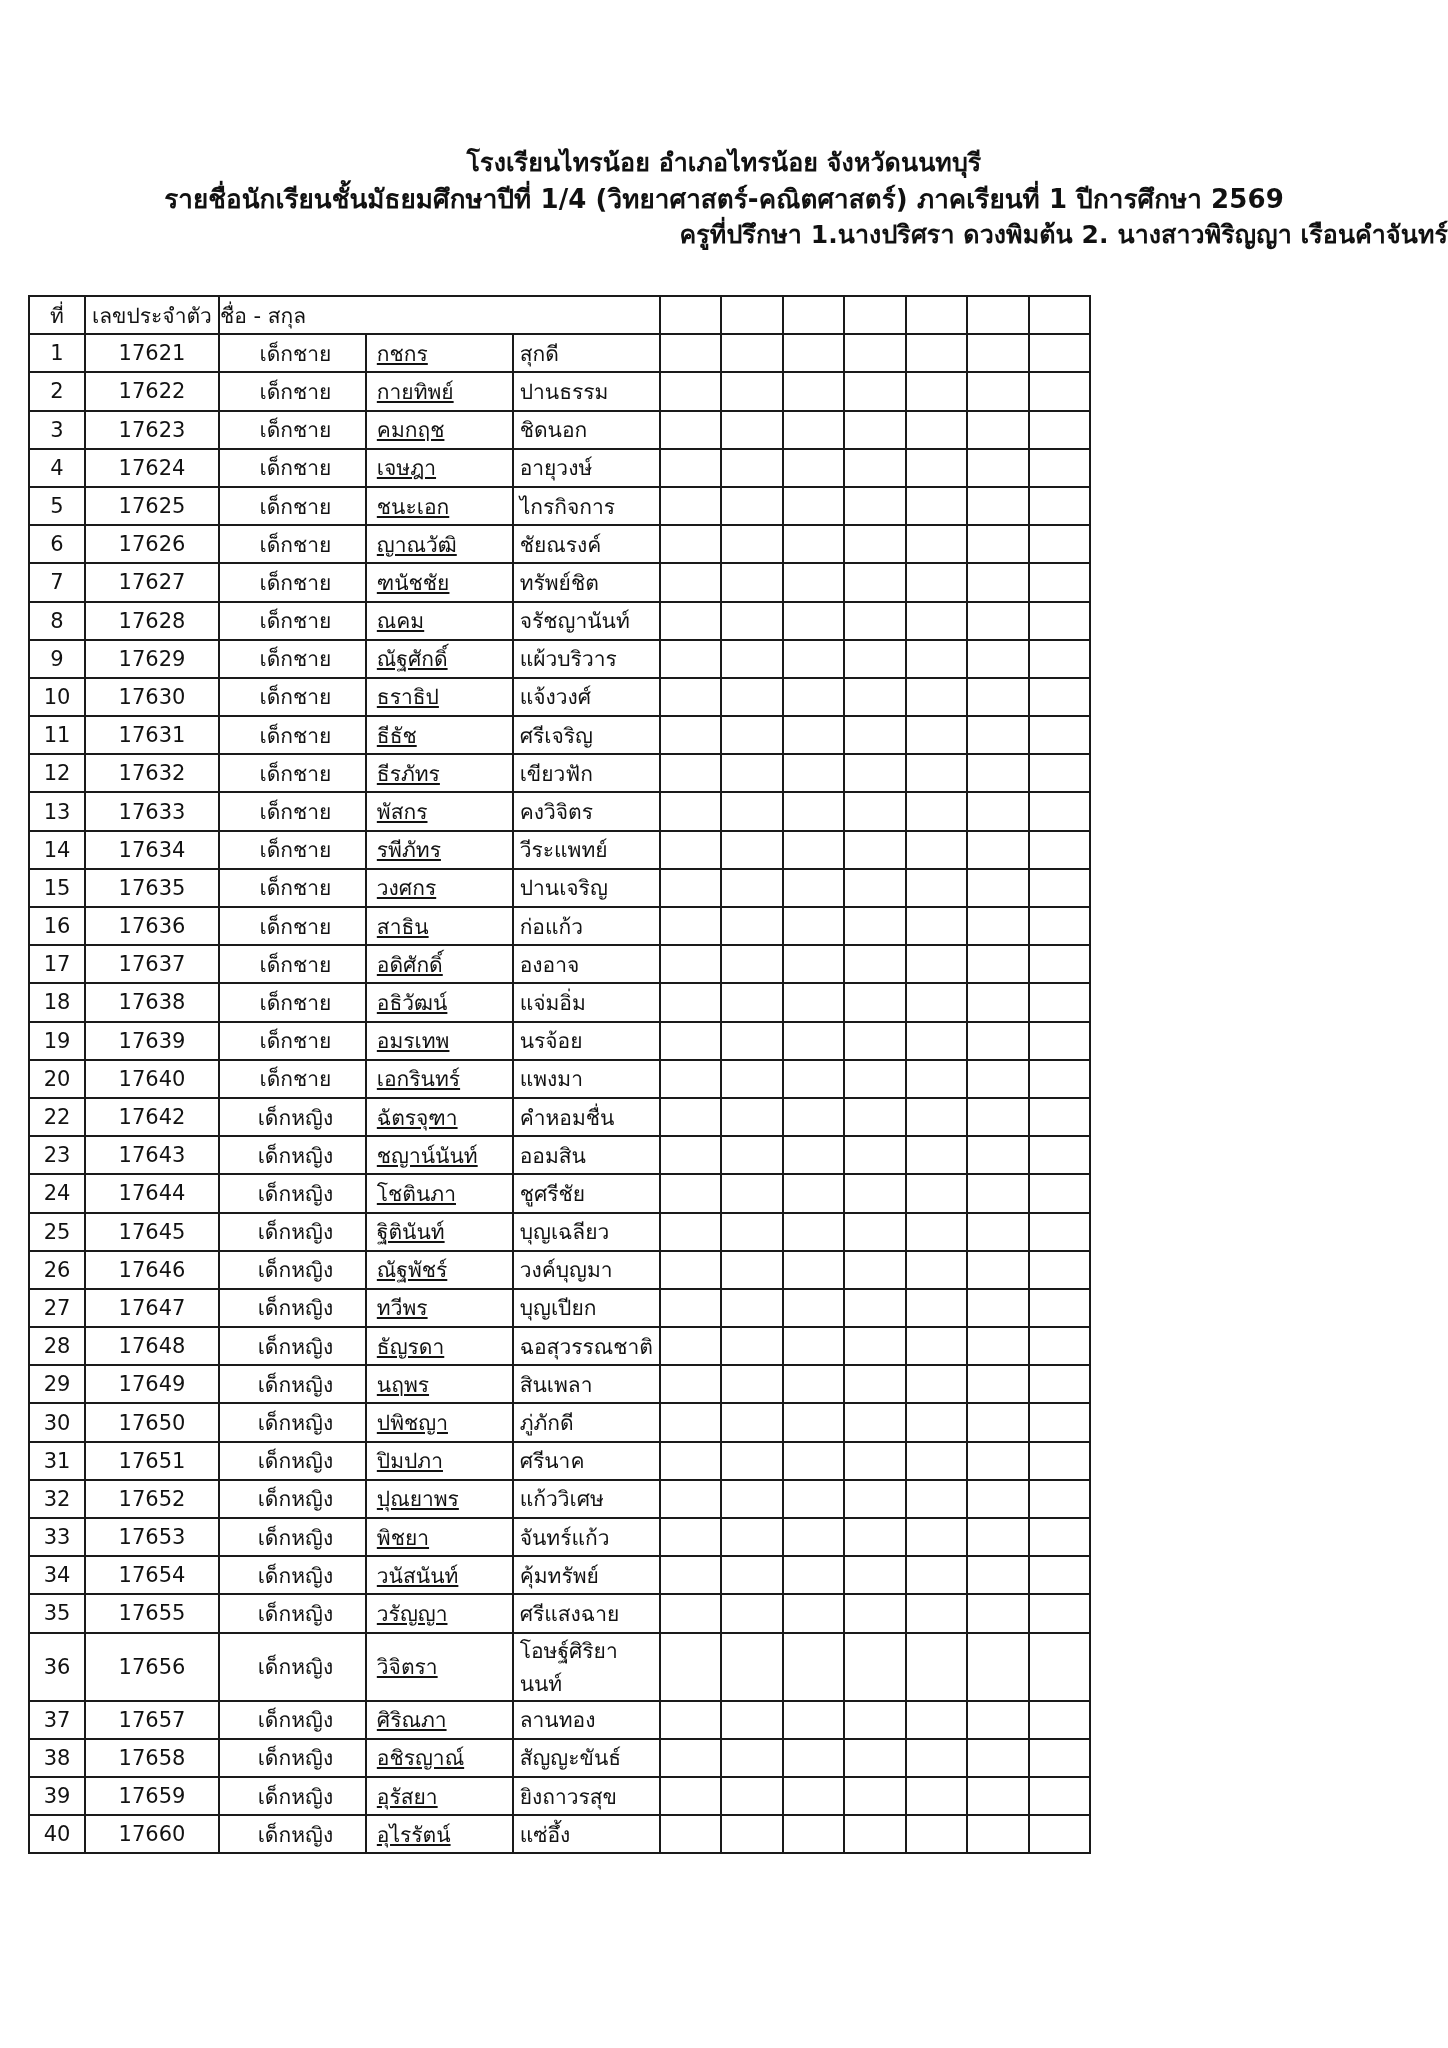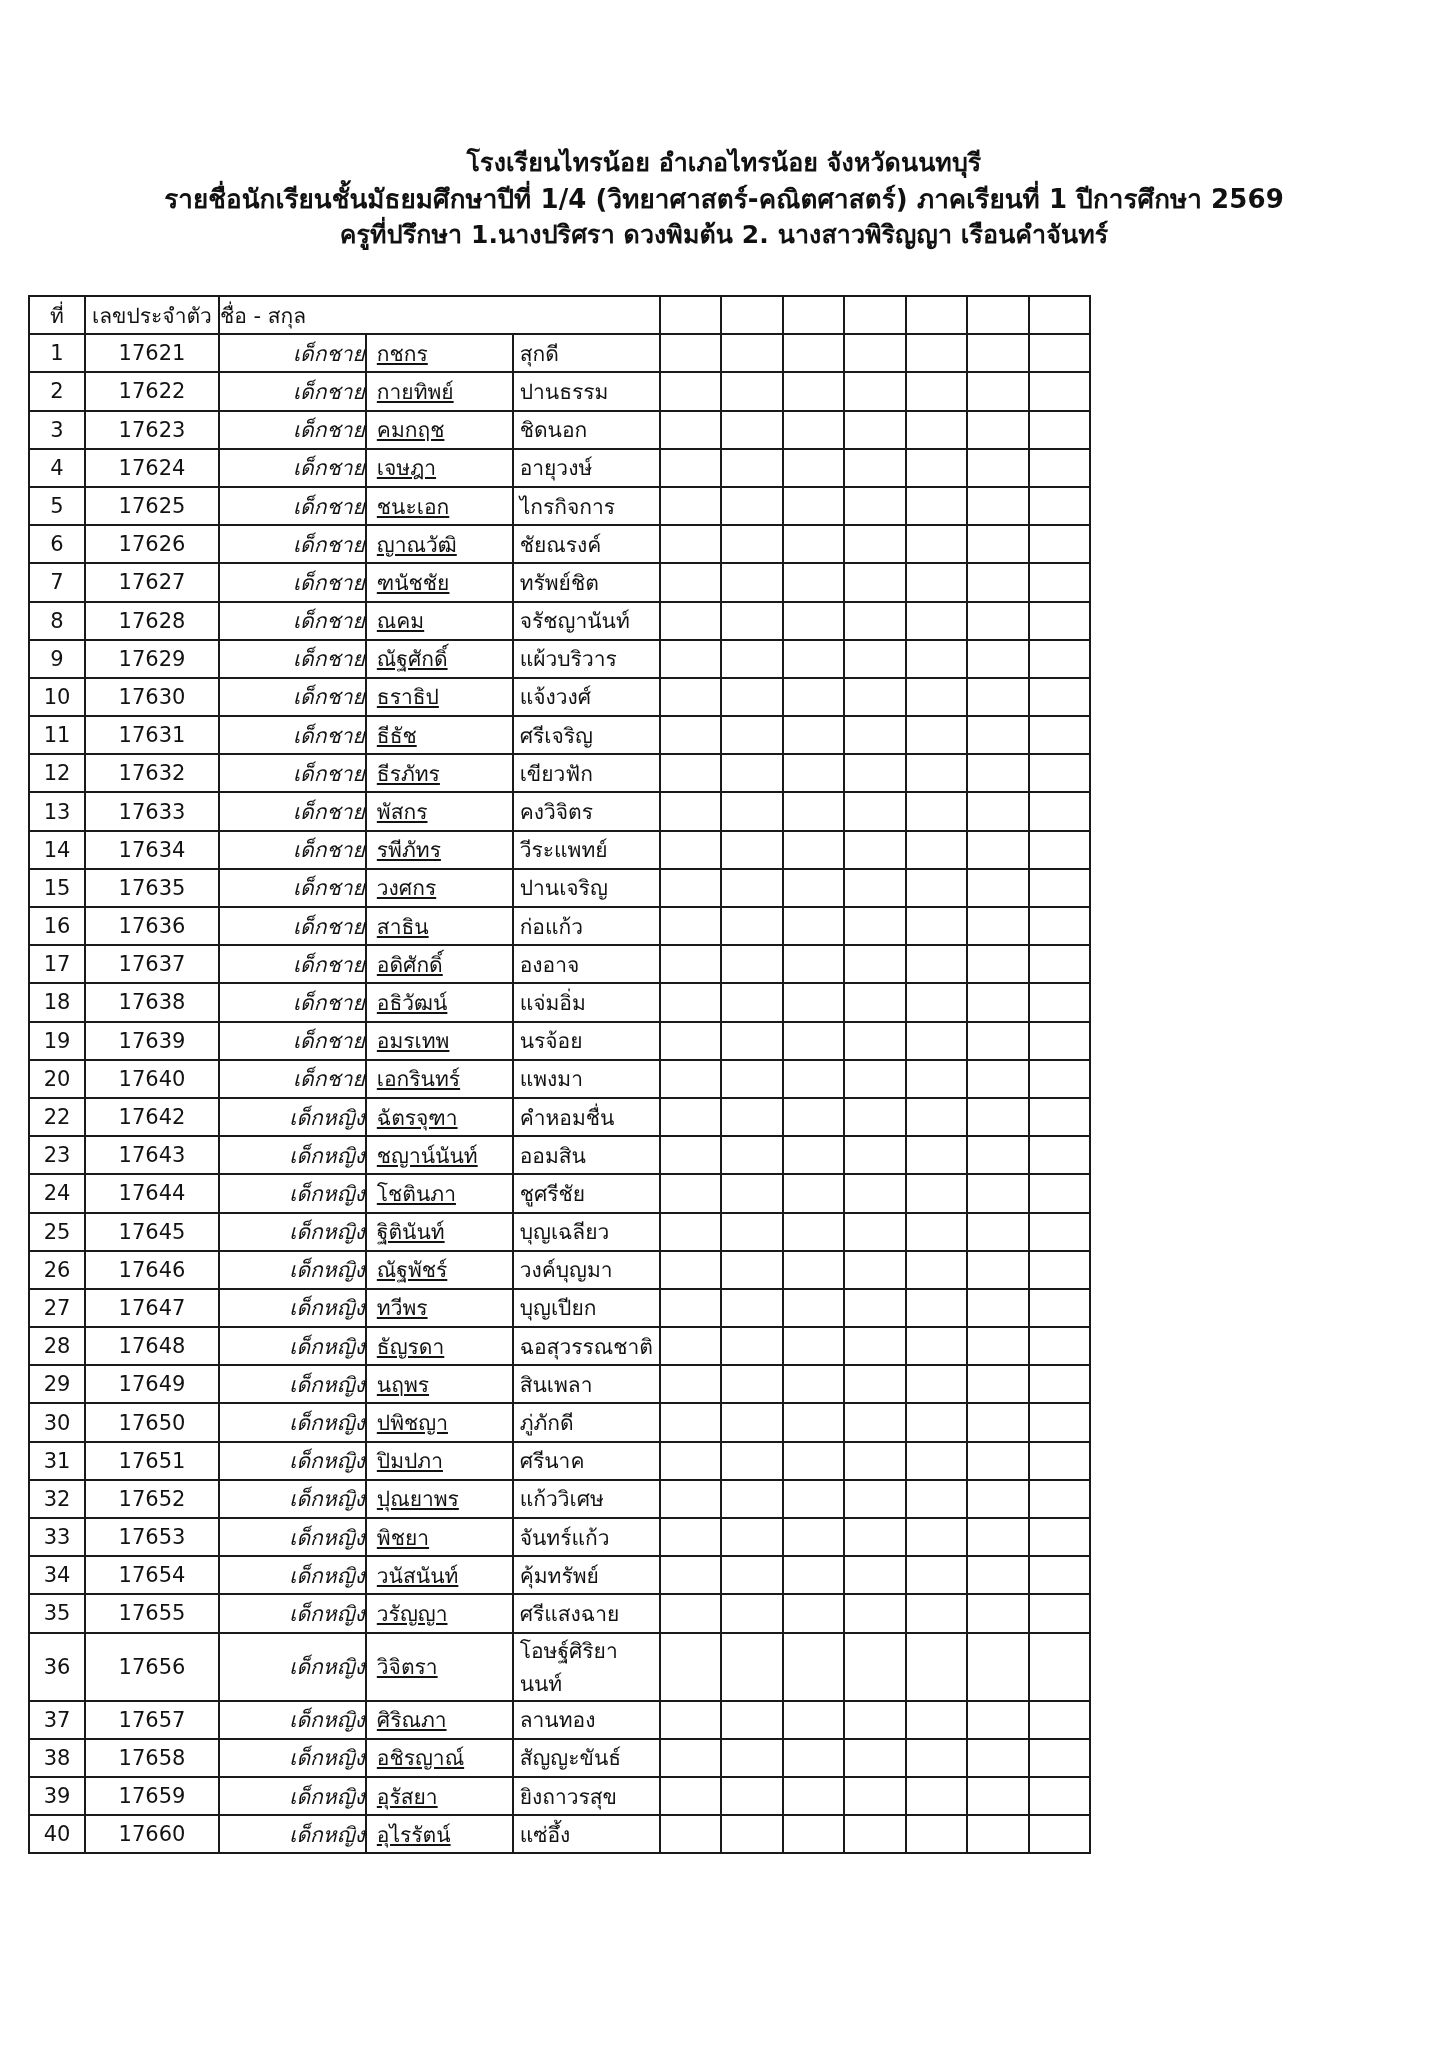--- a/index.html
+++ b/index.html
@@ -28,21 +28,21 @@
   .hdr-line {
     font-size: 26px;
     font-weight: 700;
     line-height: 1.42;
     letter-spacing: 0.1px;
     color: #111;
     white-space: nowrap;
   }
   .hdr-line.l1 { font-size: 25px; }
   .hdr-line.l2 { font-size: 26px; }
-  .hdr-line.l3 { font-size: 25px; }
+  .hdr-line.l3 { font-size: 25px; text-align: right; }
 
   .table-wrap {
     position: absolute;
     left: 28px;
     top: 268px;
     width: 1063px;
   }
   table.roster {
     border-collapse: collapse;
     width: 1063px;
@@ -52,21 +52,21 @@
     border: 2px solid #1a1a1a;
     padding: 0;
     height: 38.2px;
     font-weight: 400;
     font-size: 21px;
     color: #121212;
     vertical-align: middle;
   }
   .c-no      { width: 56px;  text-align: center; }
   .c-id      { width: 134px; text-align: center; }
-  .c-title   { width: 104px; text-align: right;  padding-left: 6px !important; font-style: italic; }
+  .c-title   { width: 104px; text-align: center;  padding-left: 6px !important; }
   .c-first   { width: 152px; text-align: left;  padding-left: 10px !important; text-decoration: underline;}
   .c-last    { width: 186px; text-align: left;  padding-left: 6px !important; }
   .c-blank   { width: 61.5px; }
 
   thead th {
     height: 42px;
     font-size: 22px;
     font-weight: 400;
     text-align: center;
   }

